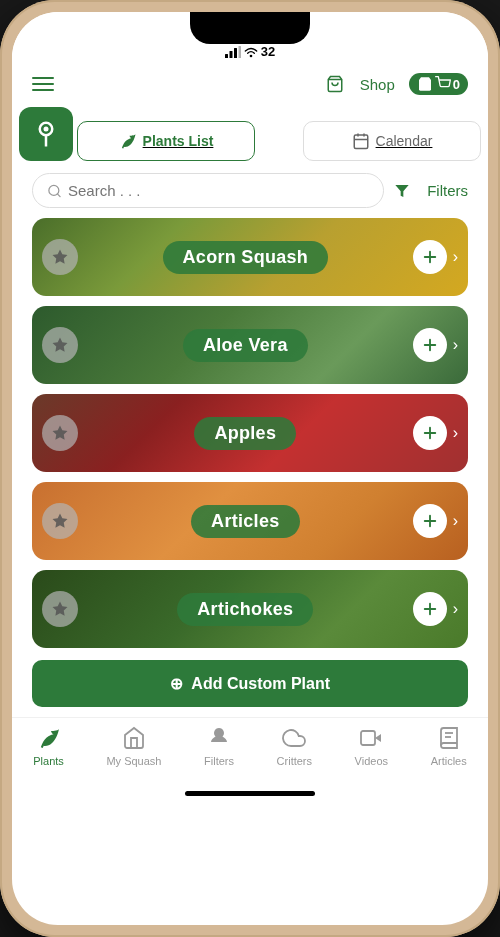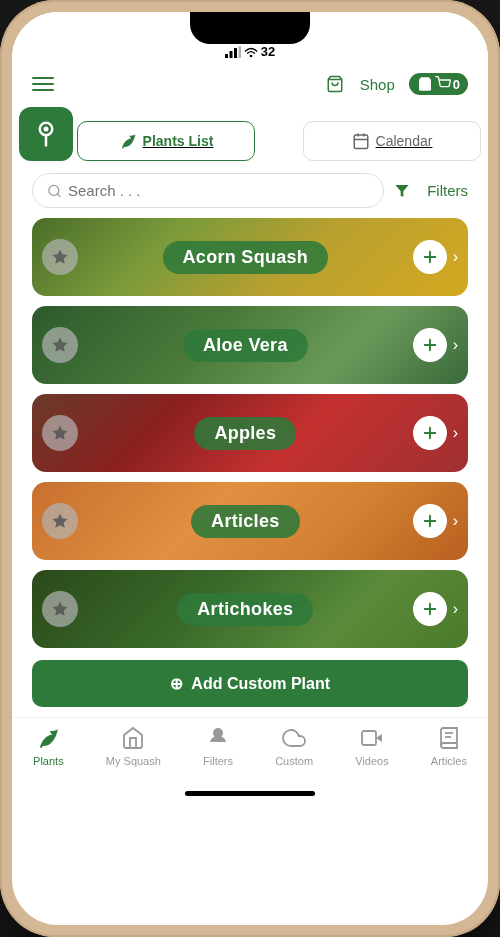--- a/index.html
+++ b/index.html
@@ -612,21 +612,21 @@
             </svg>
           </div>
           <span>Filters</span>
         </div>
         <div class="nav-item">
           <div class="nav-icon" style="color: rgb(153, 153, 153);">
             <svg width="24" height="24" viewBox="0 0 24 24" fill="none" stroke="currentColor" stroke-width="1.8">
               <path d="M18 10h-1.26A8 8 0 1 0 9 20h9a5 5 0 0 0 0-10z"></path>
             </svg>
           </div>
-          <span>Custom</span>
+          <span>Critters</span>
         </div>
         <div class="nav-item">
           <div class="nav-icon" style="color: rgb(153, 153, 153);">
             <svg width="24" height="24" viewBox="0 0 24 24" fill="none" stroke="currentColor" stroke-width="1.8">
               <rect x="2" y="5" width="14" height="14" rx="2"></rect>
               <path d="M22 8l-6 4 6 4V8z" fill="currentColor" stroke="none"></path>
             </svg>
           </div>
           <span>Videos</span>
         </div>

